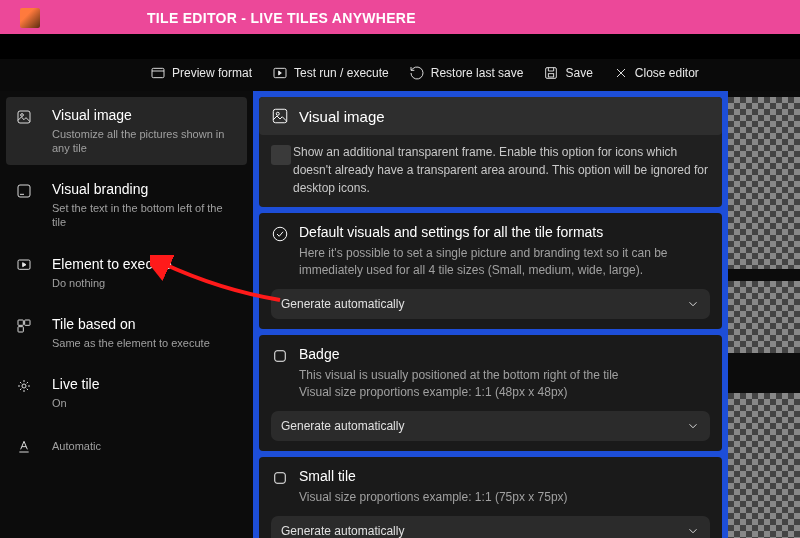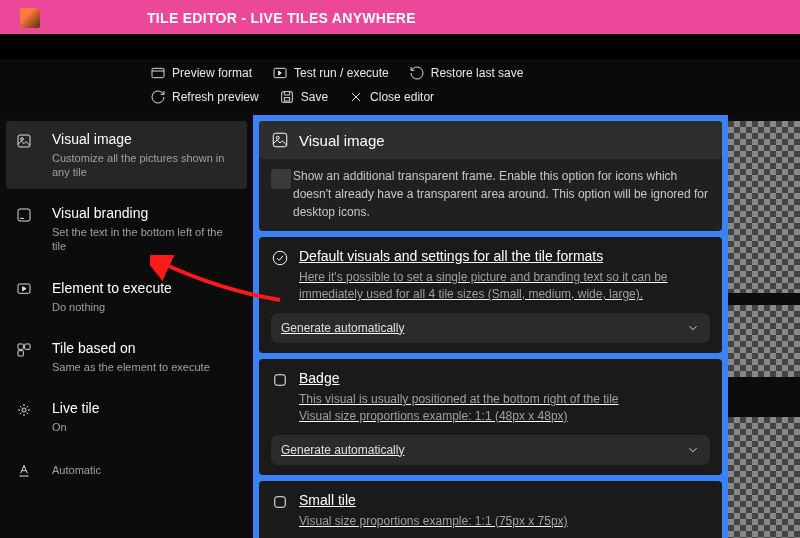--- a/index.html
+++ b/index.html
@@ -54,21 +54,21 @@
   align-items: center;
   gap: 6px;
   cursor: pointer;
   padding: 2px 0;
 }
 .toolbar svg, .si svg { width: 16px; height: 16px; stroke: #e8e8e8; fill: none; stroke-width: 1.4; }
 .body {
   flex: 1;
   display: flex;
   min-height: 0;
-  background: #3b82f6;
+  background: #1d4ed8;
 }
 .sidebar {
   width: 253px;
   padding: 6px 6px;
   overflow-y: auto;
   background: #0c0c0c;
 }
 .si {
   display: flex;
   gap: 14px;
@@ -112,21 +112,20 @@
   font-size: 12px;
   line-height: 1.5;
   align-items: flex-start;
 }
 .opt .chk { width: 20px; height: 20px; background: #3a3a3a; border-radius: 3px; flex: none; margin-top: 2px; }
 .section {
   background: #1a1a1a;
   border-radius: 4px;
   margin-bottom: 6px;
   padding: 10px 12px 10px;
-  text-decoration: underline;
 }
 .sec-h { display: flex; gap: 10px; align-items: flex-start; }
 .sec-h svg { width:18px; height:18px; stroke:#fff; fill:none; stroke-width:1.3; flex:none; margin-top:2px; }
 .sec-h .t { font-size: 14px; line-height: 1.3; }
 .sec-h .d { font-size: 12px; color: #a0a0a0; margin-top: 4px; line-height: 1.4; }
 .dd {
   margin-top: 10px;
   background: #2b2b2b;
   padding: 8px 10px;
   border-radius: 7px;
@@ -197,27 +196,20 @@
           <svg viewBox="0 0 24 24">
             <path d="M3 12a9 9 0 1 0 3-6.7L3 8"></path>
             <path d="M3 3v5h5"></path>
           </svg>
           <span>Restore last save</span>
         </button>
     </div>
     <div class="toolbar-row">
       <button>
           <svg viewBox="0 0 24 24">
-            <path d="M21 12a9 9 0 1 1-3-6.7L21 8"></path>
-            <path d="M21 3v5h-5"></path>
-          </svg>
-          <span>Refresh preview</span>
-        </button>
-      <button>
-          <svg viewBox="0 0 24 24">
             <rect x="4" y="4" width="16" height="16" rx="2"></rect>
             <path d="M8 4v5h8V4"></path>
             <rect x="8" y="13" width="8" height="5"></rect>
           </svg>
           <span>Save</span>
         </button>
       <button>
           <svg viewBox="0 0 24 24">
             <path d="M6 6l12 12M18 6L6 18"></path>
           </svg>

